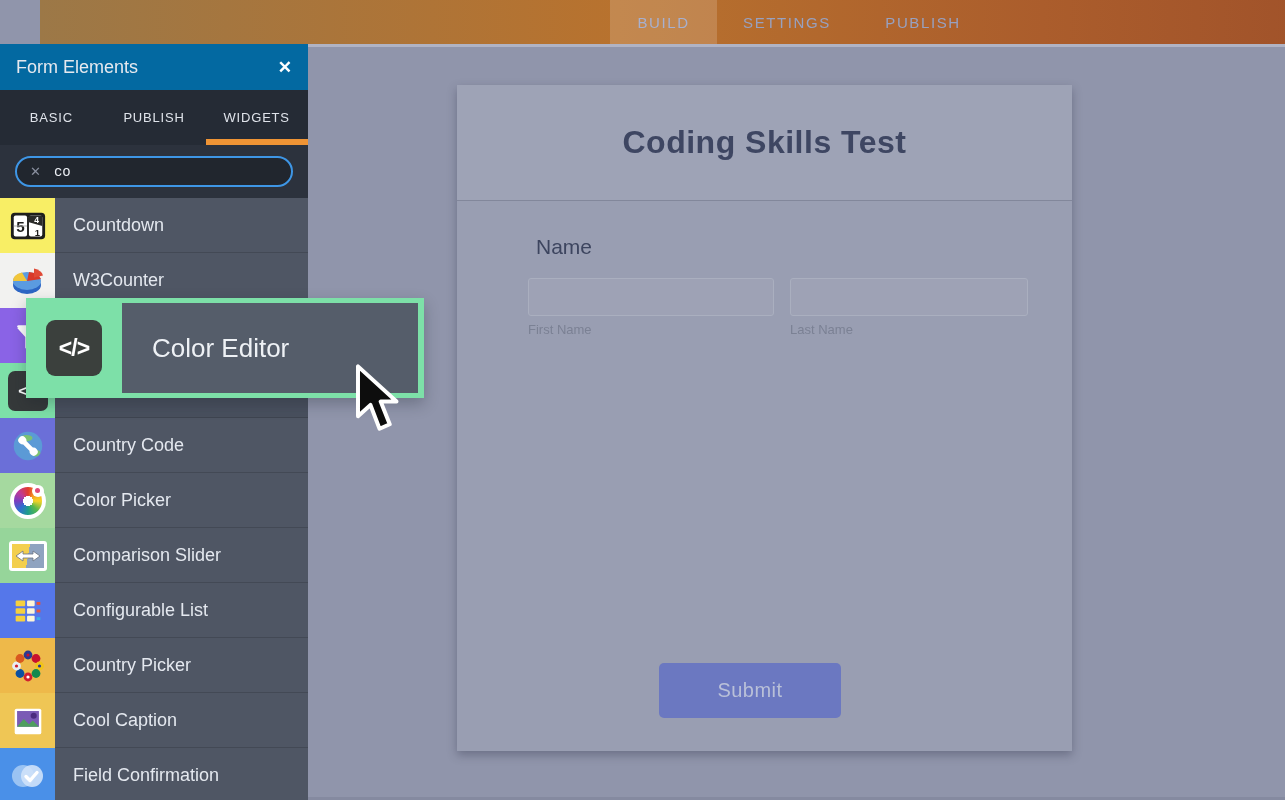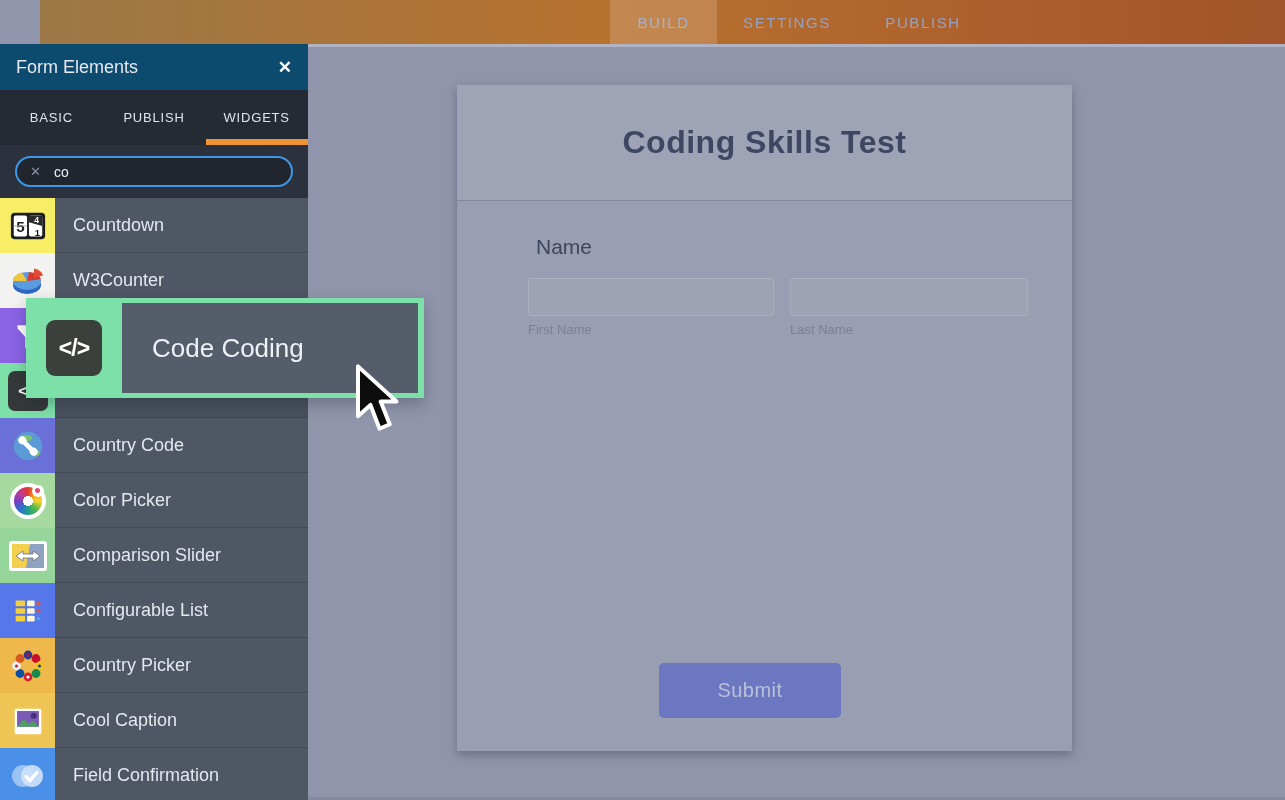--- a/index.html
+++ b/index.html
@@ -33,33 +33,33 @@
   .sublabel{position:absolute;top:121px;font-size:13px;color:#7b8194;}
   .sub-first{left:71px;}
   .sub-last{left:333px;}
   .submit-btn{position:absolute;left:202px;top:462px;width:182px;height:55px;background:#6b78c1;
     border:none;border-radius:5px;font-size:20px;color:#b9c0d8;letter-spacing:0.5px;cursor:pointer;
     font-family:inherit;}
 
   
   .panel{position:absolute;left:0;top:44px;width:308px;height:756px;background:#4f5664;z-index:10;
     display:flex;flex-direction:column;}
-  .panel-header{height:46px;flex:none;background:#0c4a6e;display:flex;align-items:center;padding:0 16px;}
+  .panel-header{height:46px;flex:none;background:#0369a1;display:flex;align-items:center;padding:0 16px;}
   .panel-title{font-size:18px;color:#e6e9ef;flex:1;font-weight:400;}
   .panel-close{color:#ffffff;font-size:17px;font-weight:bold;cursor:pointer;line-height:1;}
   .panel-tabs{height:55px;flex:none;background:#252b35;position:relative;display:flex;}
   .ptab{flex:1;display:flex;align-items:center;justify-content:center;font-size:13px;color:#dfe3ea;
     letter-spacing:0.8px;font-weight:500;cursor:pointer;}
   .ptab-underline{position:absolute;left:206px;bottom:0;width:102px;height:6px;background:#ef9435;}
   .panel-search{height:53px;flex:none;background:#2c323d;position:relative;}
   .search-pill{position:absolute;left:15px;top:11px;width:278px;height:31px;border:2px solid #3e96e6;
     border-radius:17px;background:#21262e;display:flex;align-items:center;box-sizing:border-box;padding:0 13px;}
   .search-clear{color:#8a90a0;font-size:13px;margin-right:11px;cursor:pointer;line-height:1;}
   .search-input{background:transparent;border:none;outline:none;color:#eef1f6;font-size:14px;width:200px;
-    font-family:Liberation Sans, sans-serif;}
+    font-family:Liberation Mono, monospace;}
   .widget-list{flex:1;overflow:hidden;}
   .w-row{height:55px;display:flex;border-bottom:1px solid rgba(0,0,0,0.14);background:#4f5664;
     box-sizing:border-box;cursor:grab;}
   .w-row.selected{background:#49505e;}
   .w-icon{width:55px;height:55px;flex:none;display:flex;align-items:center;justify-content:center;}
   .w-label{flex:1;display:flex;align-items:center;padding-left:18px;font-size:18px;color:#e4e8ef;}
   .code-sq{width:40px;height:40px;background:#35393a;border-radius:7px;color:#fff;display:flex;
     align-items:center;justify-content:center;font-size:15px;font-weight:bold;letter-spacing:-1px;}
   .cp-wheel{width:36px;height:36px;border-radius:50%;position:relative;
     background:radial-gradient(circle,#ffffff 0 5px,rgba(255,255,255,0) 5px),
@@ -275,18 +275,18 @@
         </svg>
       </div>
       <div class="w-label">Field Confirmation</div>
     </div>
 
   </div>
 </aside>
 
 <div class="drag-ghost">
   <div class="ghost-icon">&lt;/&gt;</div>
-  <div class="ghost-panel">Code Coding</div>
+  <div class="ghost-panel">Color Editor</div>
 </div>
 
 <svg class="cursor" width="50" height="68" viewBox="0 0 40 60">
   <polygon points="5,3 5,47 16,37 24,58 33,54 25,34 39,34" fill="#0d0d0d" stroke="#ffffff" stroke-width="3.5" stroke-linejoin="round"></polygon>
 </svg>
 
 </body></html>

